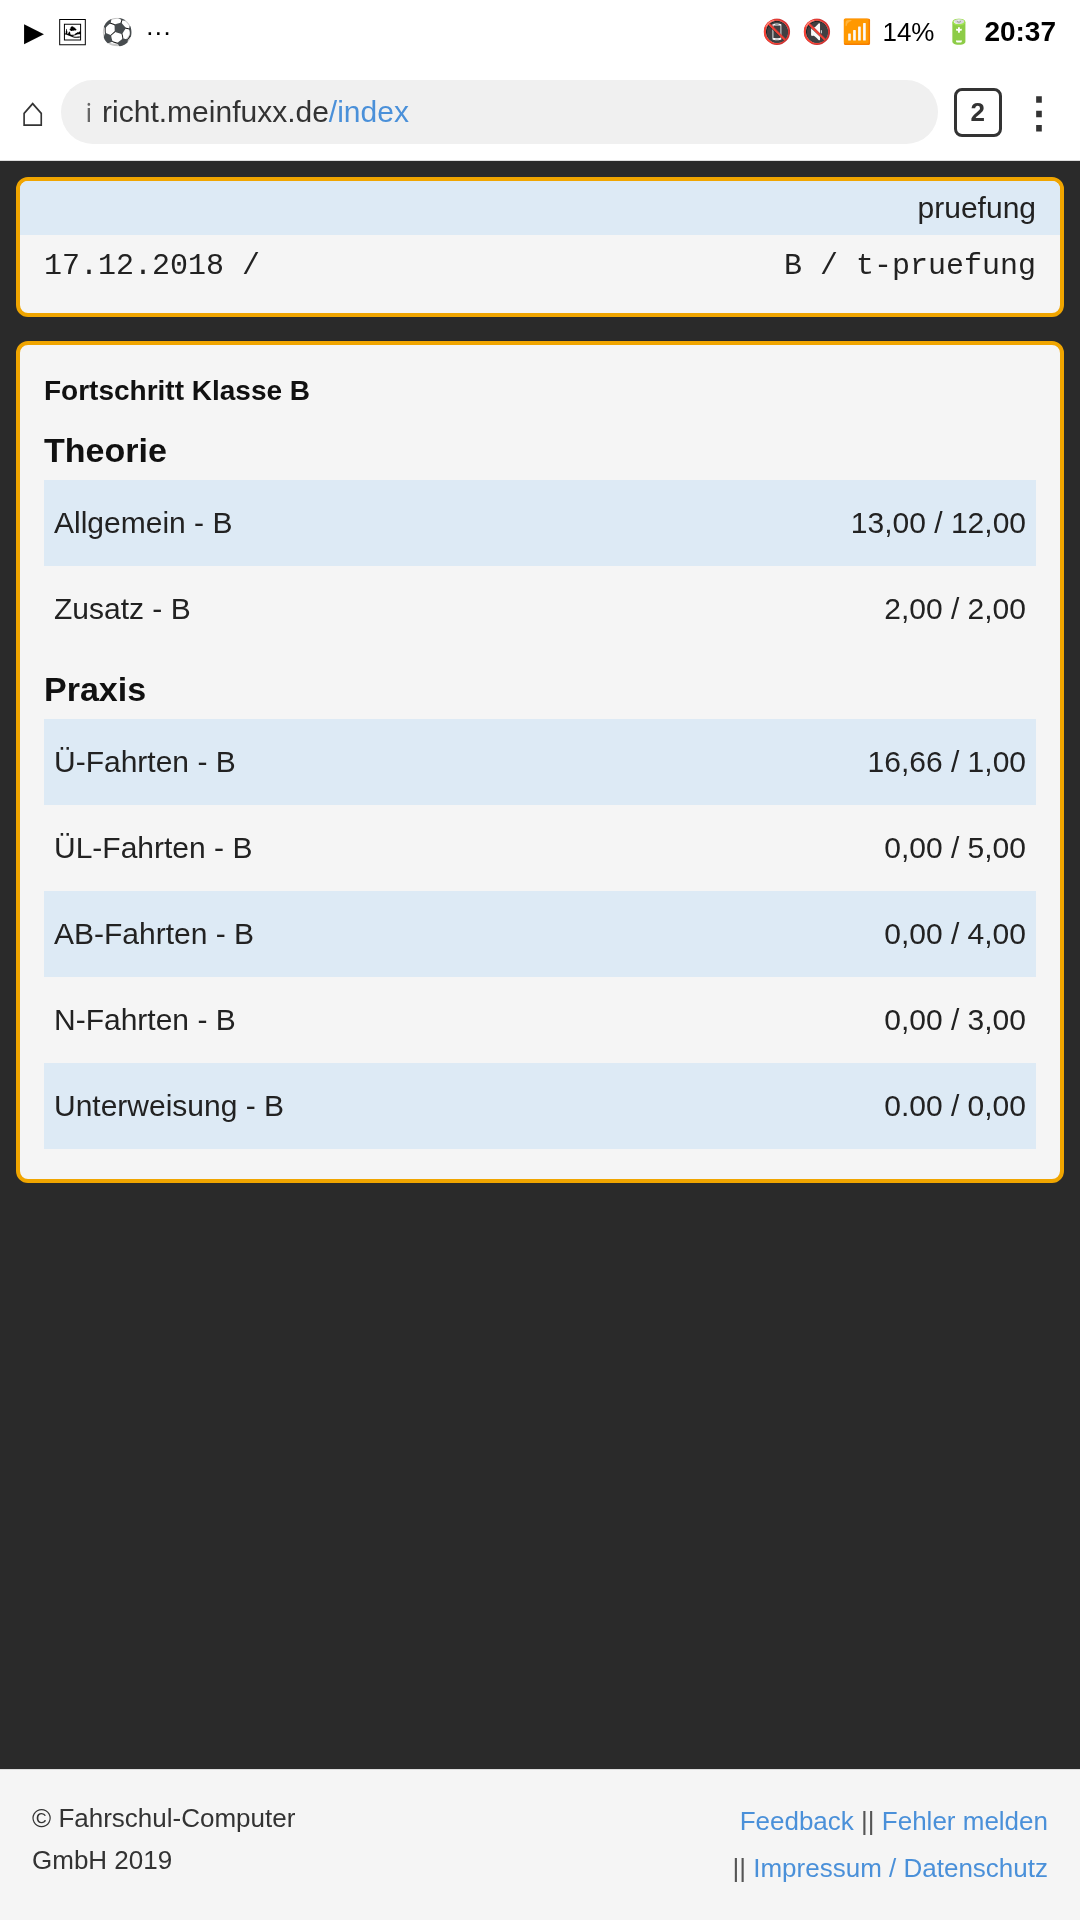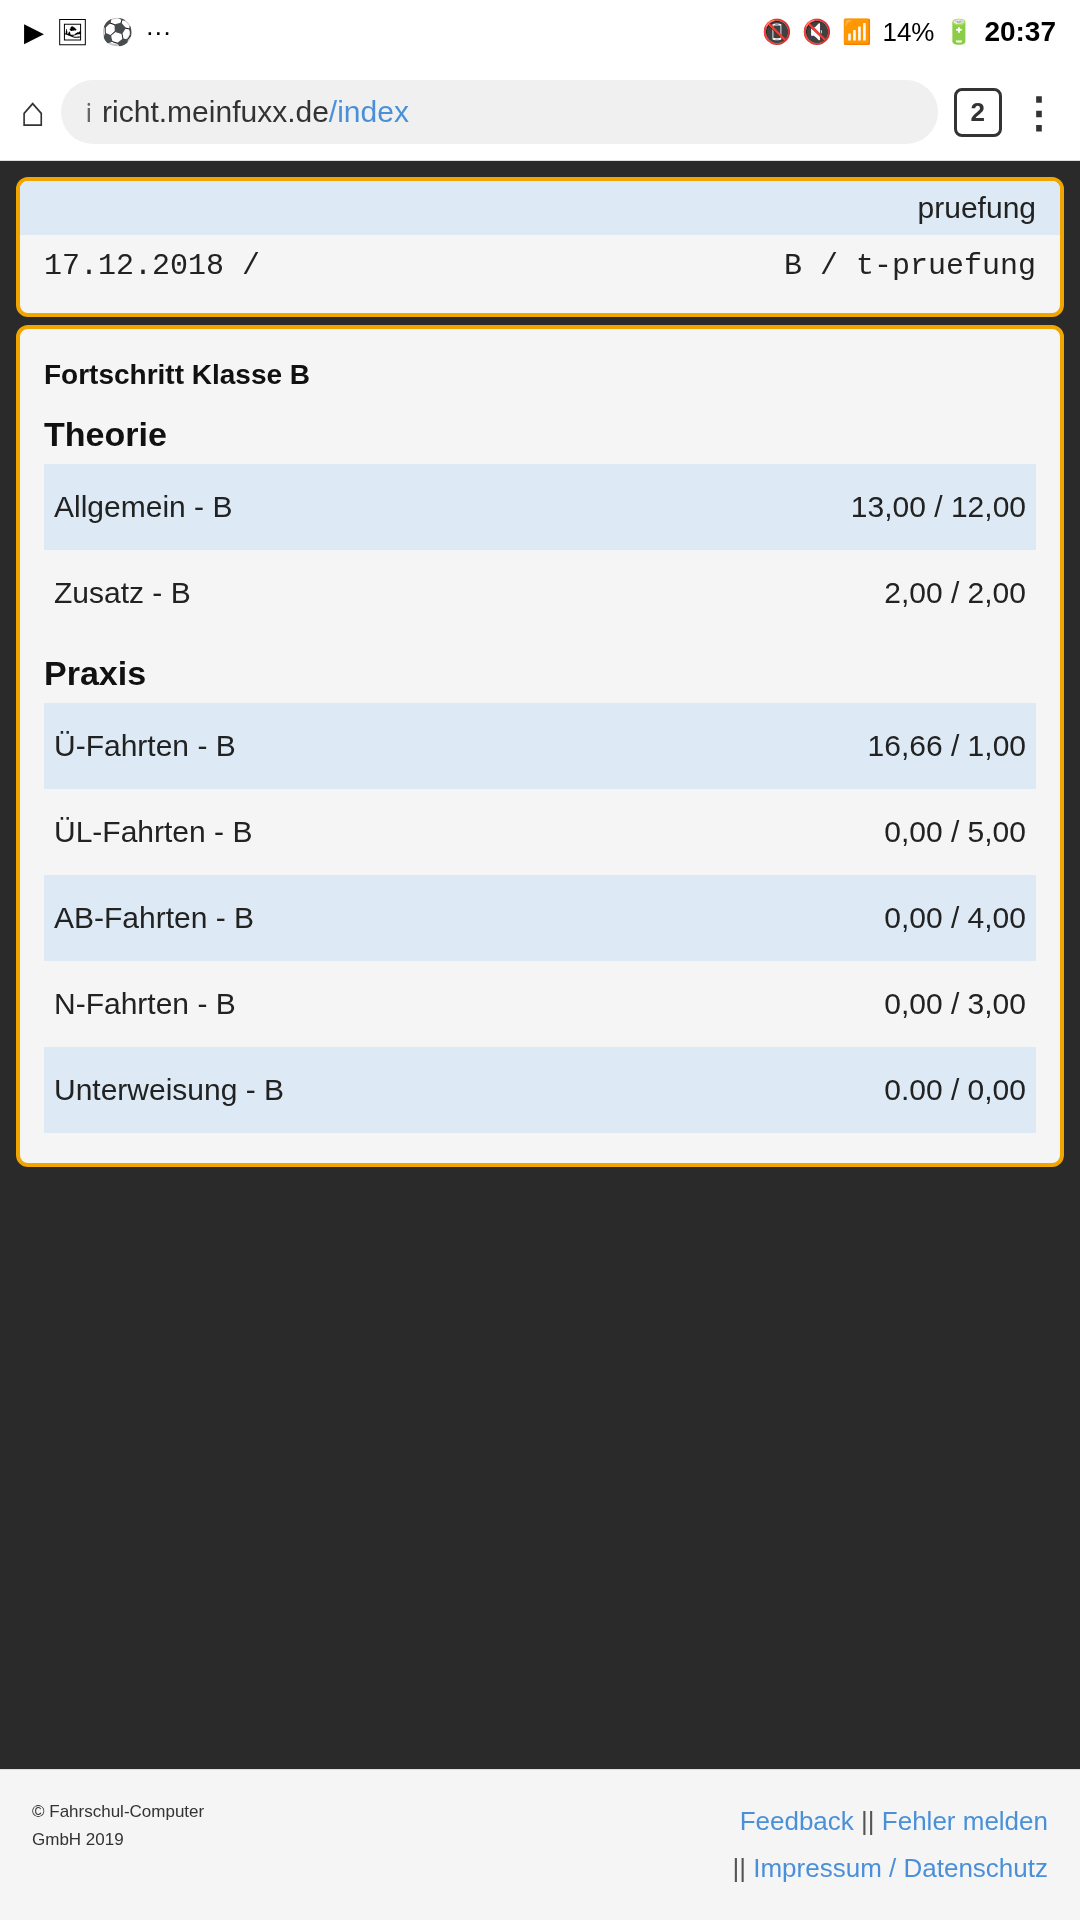--- a/index.html
+++ b/index.html
@@ -96,21 +96,21 @@
       font-weight: bold;
     }
 
     
     .page-content {
       flex: 1;
       background: #2a2a2a;
       padding: 16px;
       display: flex;
       flex-direction: column;
-      gap: 8px;
+      gap: 24px;
     }
 
     
     .partial-card {
       background: #f5f5f5;
       border: 4px solid #f0a500;
       border-radius: 12px;
       padding: 0 0 16px 0;
       overflow: hidden;
     }
@@ -184,21 +184,21 @@
     .footer {
       background: #f5f5f5;
       padding: 28px 32px;
       display: flex;
       justify-content: space-between;
       align-items: flex-start;
       border-top: 1px solid #ddd;
     }
 
     .footer-copyright {
-      font-size: 17px;
+      font-size: 26px;
       color: #333;
       line-height: 1.6;
     }
 
     .footer-links {
       font-size: 26px;
       color: #4a90d9;
       text-align: right;
       line-height: 1.8;
     }

